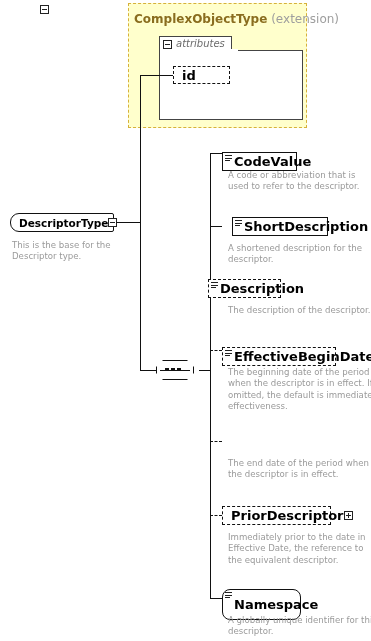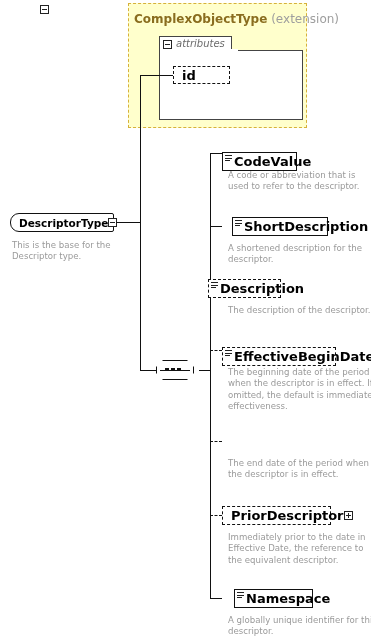--- a/index.html
+++ b/index.html
@@ -186,21 +186,21 @@
 
   <div class="desc" style="left:228px;top:458px;">The end date of the period when the descriptor is in effect.</div>
 
   <div class="node opt" style="left:222px;top:506px;width:109px;height:19px;">
     <span class="shadow"></span>
     <span class="node-label noicon">PriorDescriptor</span>
     <span class="toggle plus"></span>
   </div>
   <div class="desc" style="left:228px;top:532px;">Immediately prior to the date in Effective Date, the reference to the equivalent descriptor.</div>
 
-  <div class="node" style="left:234px;top:589px;width:79px;height:19px;">
+  <div class="node" style="left:222px;top:589px;width:79px;height:31px;border-radius:8px;">
     <span class="shadow"></span>
     <span class="lines-icon">
         <i></i>
         <i></i>
         <i></i>
       </span>
     <span class="node-label">Namespace</span>
   </div>
   <div class="desc" style="left:228px;top:615px;">A globally unique identifier for this descriptor.</div>
 

